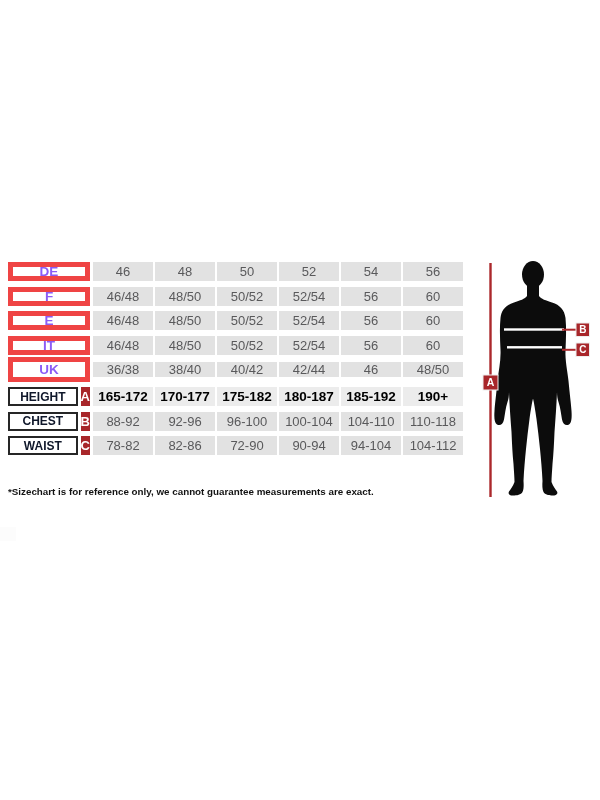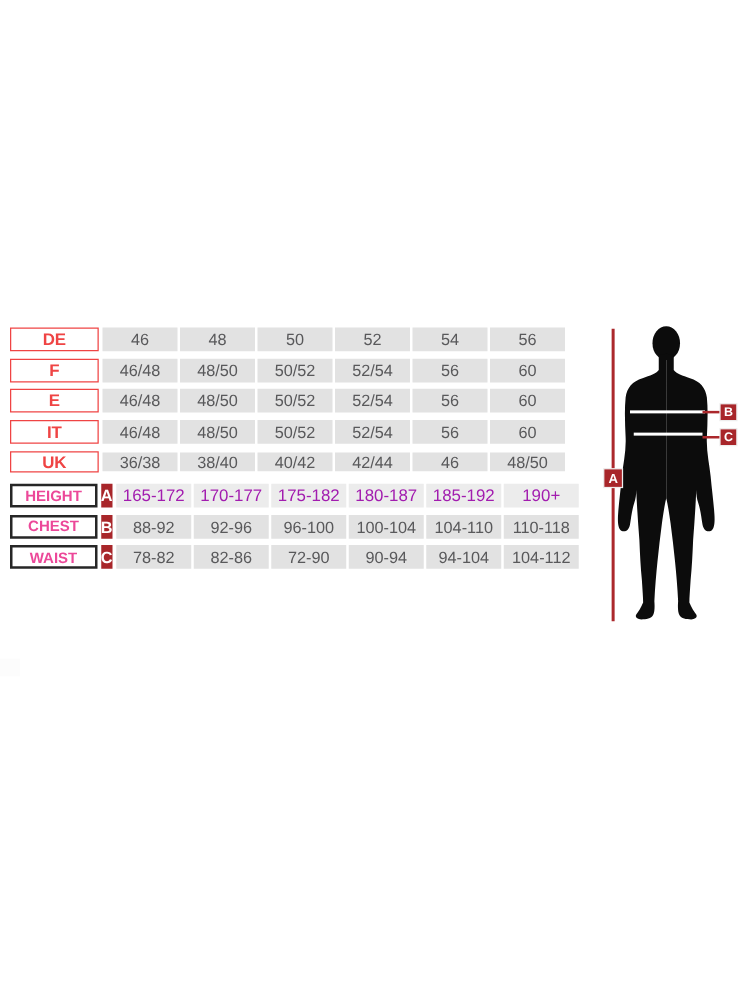--- a/index.html
+++ b/index.html
@@ -15,33 +15,33 @@
   #table{position:absolute;left:8px;top:262px;width:476px;}
   .row{display:flex;height:19px;margin-bottom:5.5px;}
   .row-header{height:22px;margin-bottom:4.5px;}
   .row > :last-child{margin-right:0 !important;}
 
   .hcell{background:#0e0e0e;color:#ffffff;font-size:13.5px;
          display:flex;align-items:center;justify-content:center;}
   .hcell-first{width:82px;margin-right:3px;}
   .hcell-data{width:63.3px;margin-right:2px;}
 
-  .size-label{width:71px;margin-right:3px;box-sizing:border-box;border:1px solid #ef4444;
-              background:#fff;color:#ef4444;font-weight:bold;font-size:13.5px;
+  .size-label{width:82px;margin-right:3px;box-sizing:border-box;border:5px solid #ef4444;
+              background:#fff;color:#8b5cf6;font-weight:bold;font-size:13.5px;
               display:flex;align-items:center;justify-content:center;}
   .dcell{width:60px;margin-right:2px;background:#e2e2e2;color:#59595b;font-size:13px;
          display:flex;align-items:center;justify-content:center;}
 
   .measure-wrap{width:82px;margin-right:3px;display:flex;}
   .measure-box{width:71px;margin-right:3px;box-sizing:border-box;border:2px solid #262626;
-               background:#fff;color:#ec4899;font-weight:bold;font-size:12px;
+               background:#fff;color:#0f172a;font-weight:bold;font-size:12px;
                display:flex;align-items:center;justify-content:center;}
   .marker-box{flex:1;background:#a8262a;color:#fff;font-weight:bold;font-size:13px;
               display:flex;align-items:center;justify-content:center;}
-  .row-emph .dcell{background:#ececec;color:#a21caf;font-weight:normal;font-size:13.5px;}
+  .row-emph .dcell{background:#ececec;color:#000000;font-weight:bold;font-size:13.5px;}
 
   
   #footnote{position:absolute;left:8px;top:486px;font-size:9.8px;font-weight:bold;color:#121212;}
 
   
   #figure{position:absolute;left:480px;top:255px;width:120px;height:245px;}
   #figure svg{display:block;}
 
   
   #artifact{position:absolute;left:0;top:527px;width:16px;height:14px;background:#fcfcfc;}
@@ -180,15 +180,16 @@
         <rect x="96" y="68" width="13.5" height="13.5" fill="#a8262a" stroke="#eeeeee" stroke-width="1"></rect>
         <text x="102.8" y="78" text-anchor="middle" font-size="10" font-weight="bold" fill="#ffffff">B</text>
       </g>
       <g>
         <rect x="96" y="88" width="13.5" height="13.5" fill="#a8262a" stroke="#eeeeee" stroke-width="1"></rect>
         <text x="102.8" y="98" text-anchor="middle" font-size="10" font-weight="bold" fill="#ffffff">C</text>
       </g>
     </svg>
   </div>
 
+  <div id="footnote">*Sizechart is for reference only, we cannot guarantee measurements are exact.</div>
 
   <div id="artifact"></div>
 </div>
 
 </body></html>

